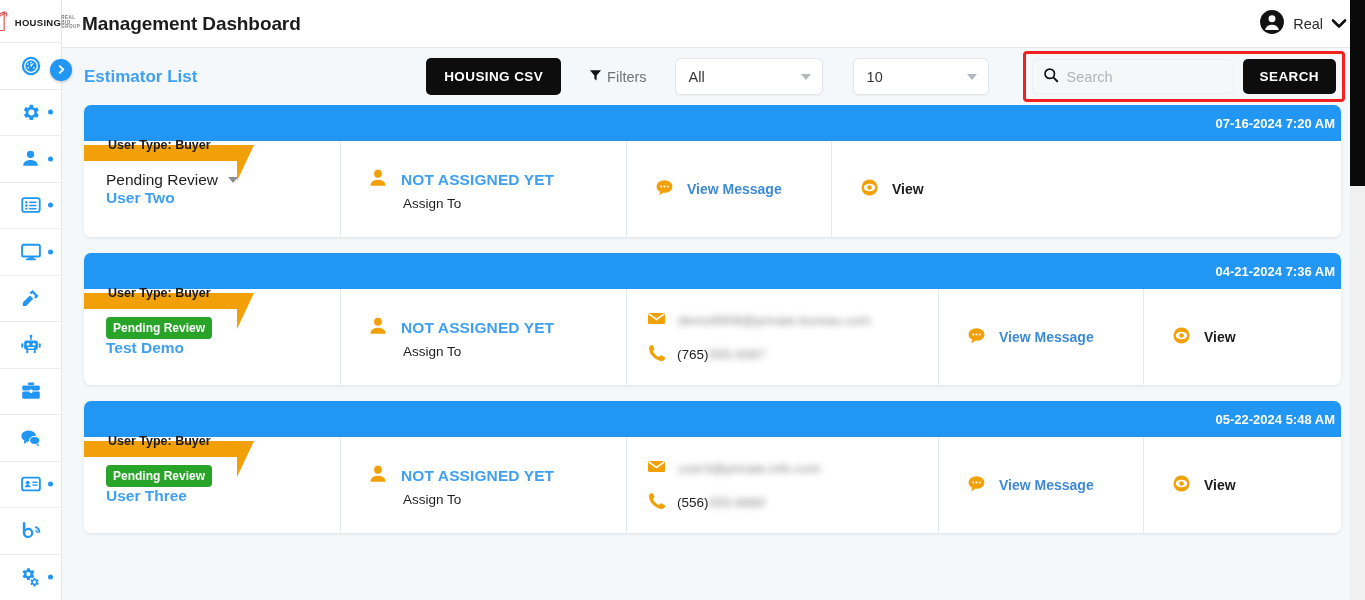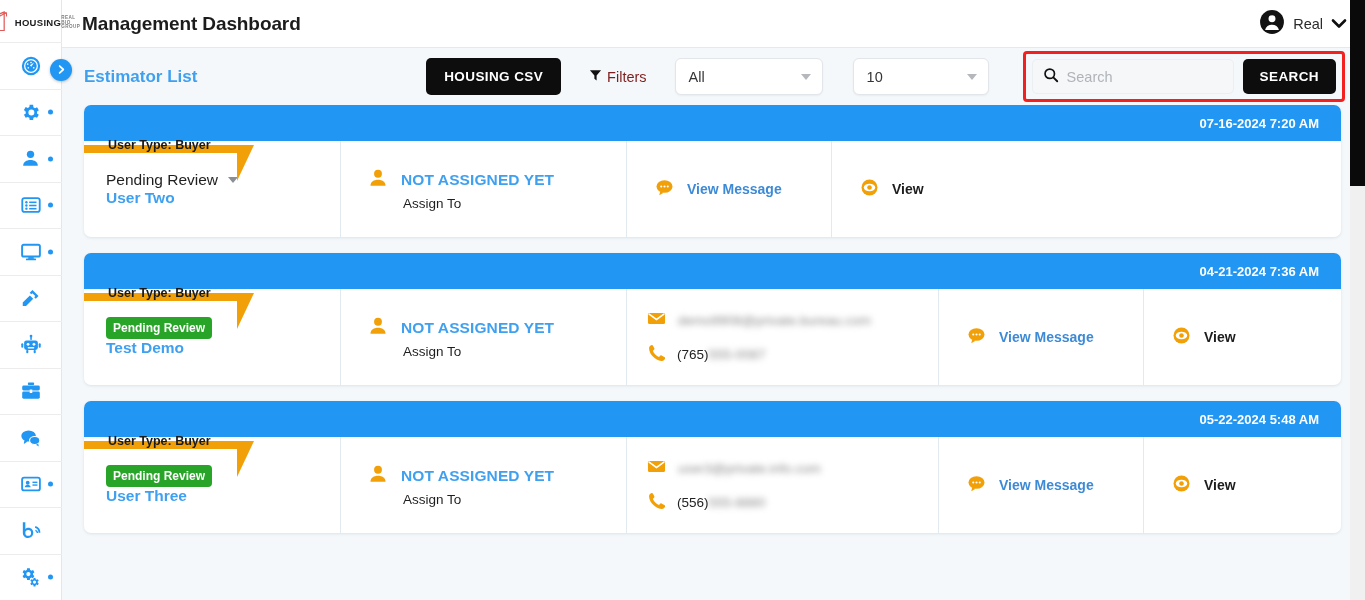--- a/index.html
+++ b/index.html
@@ -89,21 +89,21 @@
   }
   .btn-dark {
     background: #0d0d0d; color: #fff;
     border: none; border-radius: 5px;
     font-size: 13.5px; font-weight: bold; letter-spacing: .4px;
     padding: 11px 18px; cursor: pointer;
     font-family: "Liberation Sans", sans-serif;
   }
   .filters-label {
     display: flex; align-items: center; gap: 5px;
-    font-size: 14.5px; color: #7f1d1d;
+    font-size: 14.5px; color: #737373;
     margin-left: 16px; cursor: pointer;
   }
   .select-box {
     position: relative;
     height: 37px; border-radius: 6px;
     background: #fff; border: 1px solid #e2e5e9;
     display: flex; align-items: center;
     padding: 0 28px 0 13px;
     font-size: 14.5px; color: #353535;
     box-shadow: 0 1px 2px rgba(0,0,0,.05);
@@ -164,36 +164,36 @@
   }
   .card-head {
     height: 36px;
     background: #2196f3;
     display: flex; align-items: stretch;
     position: relative;
   }
   .type-tab {
     background: #f2a007;
     display: flex; align-items: center;
-    padding: 0 26px 8px 24px;
+    padding: 0 26px 16px 24px;
     font-size: 12.5px; font-weight: bold; color: #1a1a1a;
     position: relative;
     margin-top: 40px;
   }
   .type-tab::after {
     content: "";
     position: absolute; right: -17px; top: 0;
     width: 0; height: 0;
     border-top: 36px solid #f2a007;
     border-right: 17px solid transparent;
   }
   .card-date {
     margin-left: auto;
     display: flex; align-items: center;
-    padding-right: 22px;
+    padding-right: 6px;
     font-size: 13px; font-weight: bold; color: #fff;
   }
   .card-body {
     display: flex; align-items: stretch;
     height: 96px;
   }
   .col { display: flex; flex-direction: column; justify-content: center; }
   .col-status { width: 256px; padding-left: 22px; }
   .status-row { display: flex; align-items: center; gap: 10px; }
   .status-plain { font-size: 15.5px; color: #1f1f1f; }

